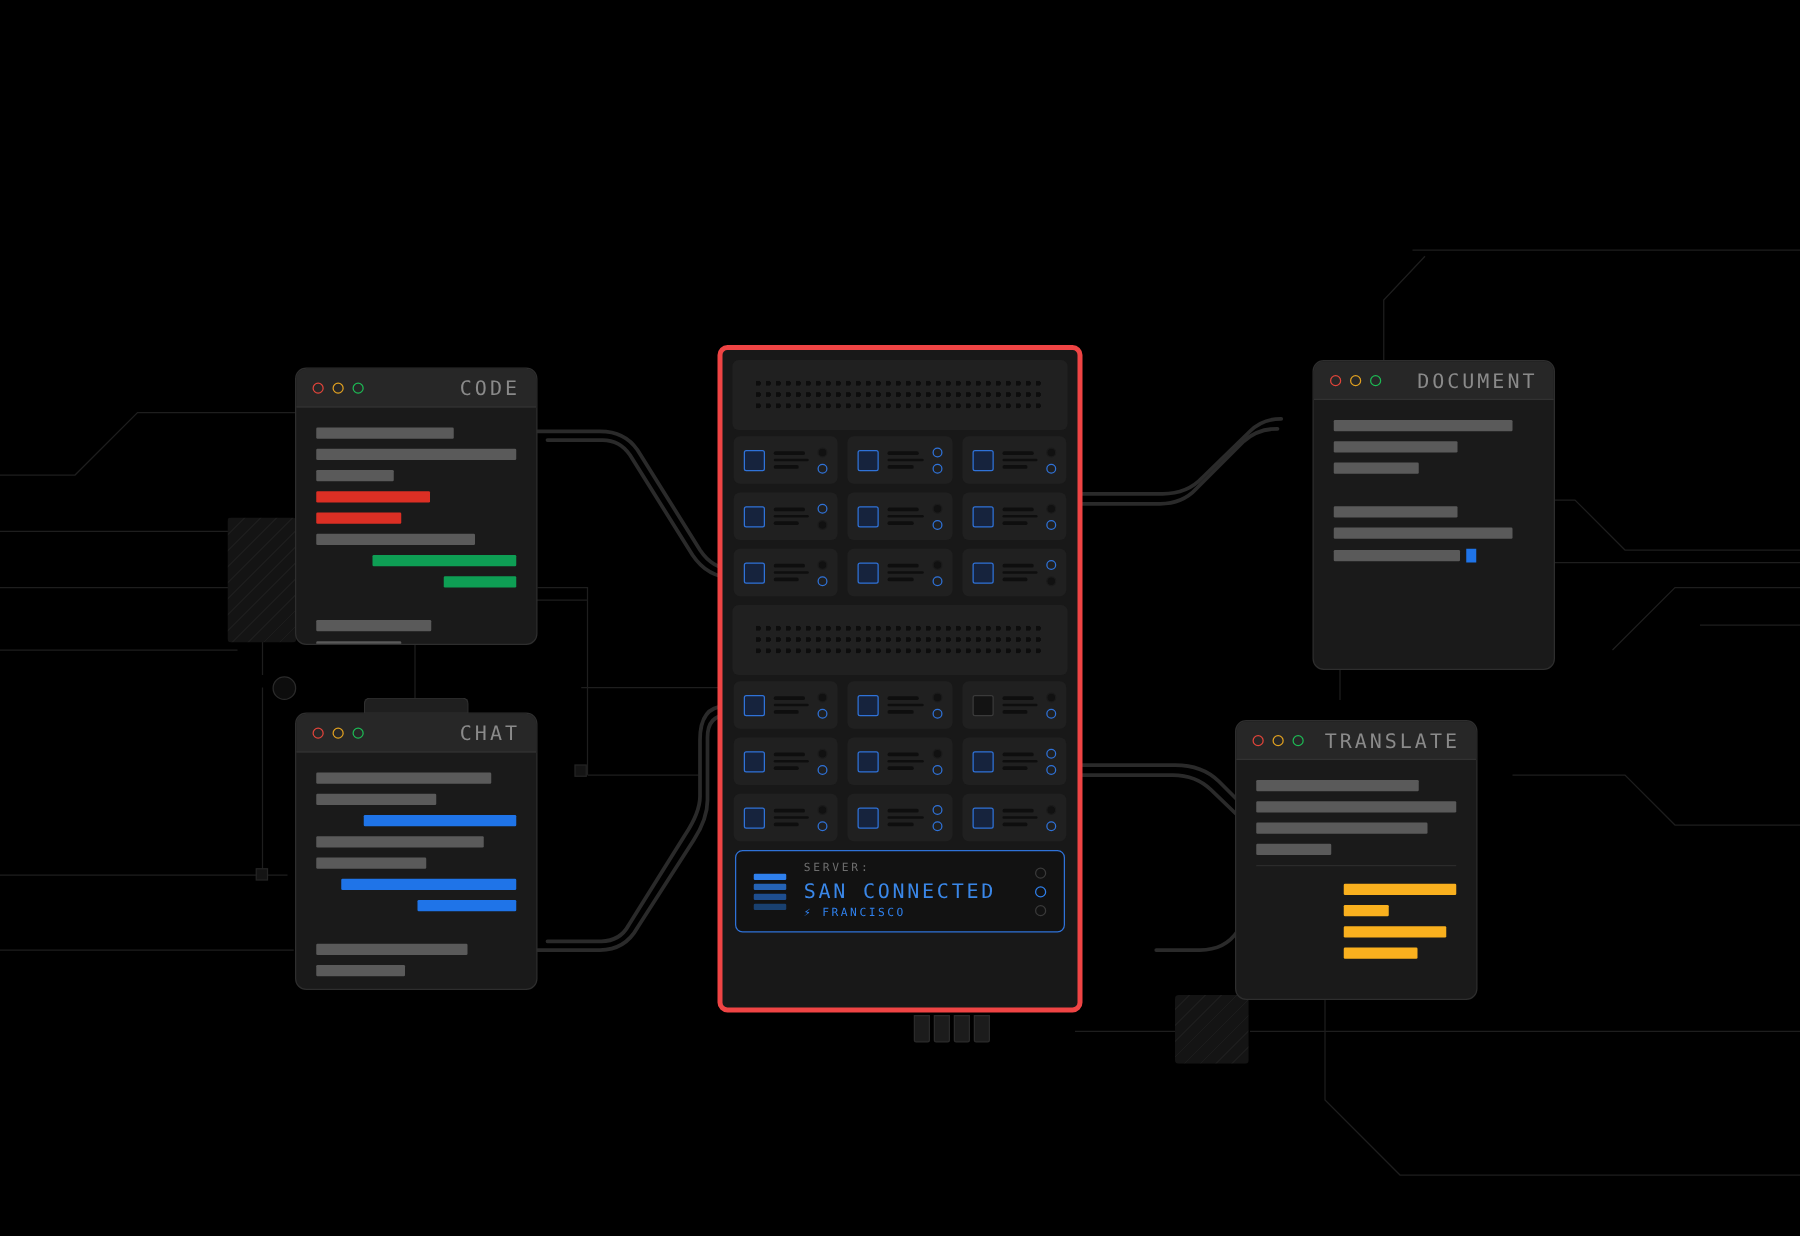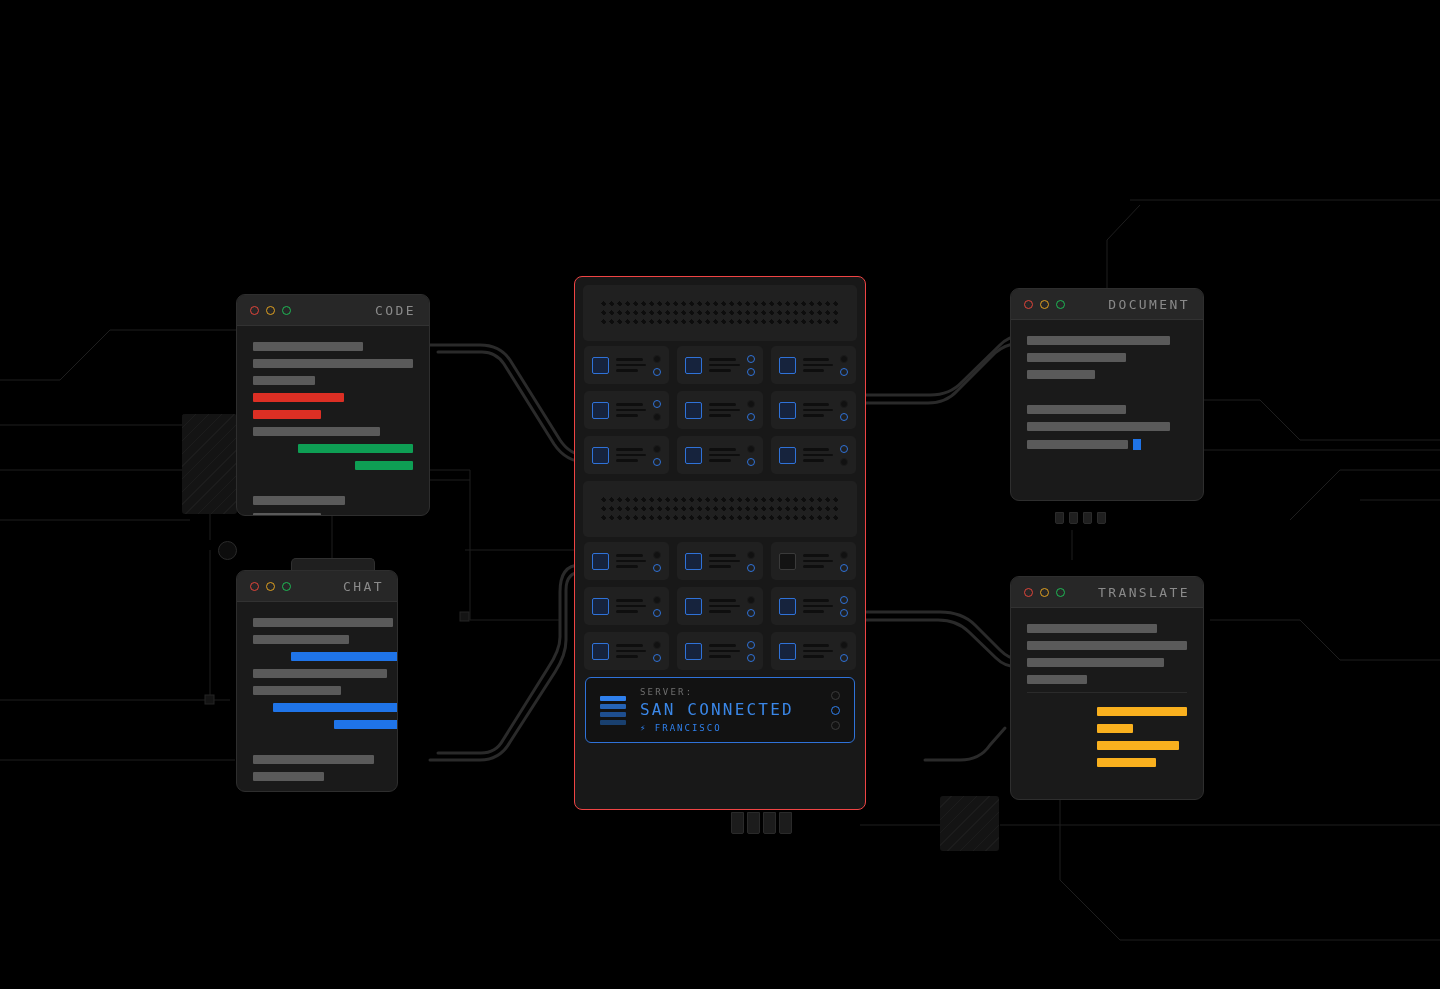--- a/index.html
+++ b/index.html
@@ -39,21 +39,21 @@
     display: flex; align-items: center;
     padding: 0 13px;
   }
   .dots { display: flex; gap: 7px; }
   .dot { width: 9px; height: 9px; border-radius: 50%; border: 1.6px solid; background: transparent; }
   .dot.r { border-color: #e0443a; }
   .dot.y { border-color: #e0a020; }
   .dot.g { border-color: #1db954; }
   .win-title {
     margin-left: auto;
-    font-size: 13px;
+    font-size: 16px;
     letter-spacing: 2.4px;
     color: #8a8a8a;
   }
   .win-body { position: relative; padding: 18px 16px; }
 
   .bar { height: 9px; border-radius: 1px; margin-bottom: 8px; }
   .bar.g1 { background: #5a5a5a; }
   .bar.red { background: #dc2f24; }
   .bar.green { background: #0e9e54; }
   .bar.blue { background: #1f74e8; }
@@ -74,21 +74,21 @@
     width: 84px; height: 13px;
     background: #1f1f1f; border: 1px solid #303030; border-bottom: none;
     border-radius: 5px 5px 0 0;
   }
 
   
   #rack {
     position: absolute; left: 574px; top: 276px;
     width: 292px; height: 534px;
     background: #181818;
-    border: 1px solid #ef4444;
+    border: 4px solid #ef4444;
     border-radius: 8px;
     z-index: 6;
     padding: 5px;
   }
   .vent {
     height: 56px; margin: 3px 3px 5px 3px;
     background: #202020; border-radius: 5px;
     position: relative; overflow: hidden;
   }
   .vent-dots {
@@ -223,21 +223,21 @@
         <div class="bar green" style="width: 115px; margin-left: 45px;"></div>
         <div class="bar green" style="width: 58px; margin-left: 102px;"></div>
         <div class="bar spacer" style="width: 0px; margin-left: 0px; height: 10px;"></div>
         <div class="bar g1" style="width: 92px; margin-left: 0px;"></div>
         <div class="bar g1" style="width: 68px; margin-left: 0px;"></div>
       </div>
   </div>
 
   <div class="tab" style="left:291px; top:558px;"></div>
 
-  <div class="win" id="win-chat" style="left:236px; top:570px; width:162px; height:222px;">
+  <div class="win" id="win-chat" style="left:236px; top:570px; width:194px; height:222px;">
     <div class="win-bar">
       <div class="dots">
         <span class="dot r"></span>
         <span class="dot y"></span>
         <span class="dot g"></span>
       </div>
       <span class="win-title">CHAT</span>
     </div>
     <div class="win-body" id="chat-lines" style="padding-top:16px;">
         <div class="bar g1" style="width: 140px; margin-left: 0px;"></div>
@@ -246,21 +246,21 @@
         <div class="bar g1" style="width: 134px; margin-left: 0px;"></div>
         <div class="bar g1" style="width: 88px; margin-left: 0px;"></div>
         <div class="bar blue" style="width: 140px; margin-left: 20px;"></div>
         <div class="bar blue" style="width: 79px; margin-left: 81px;"></div>
         <div class="bar spacer" style="width: 0px; margin-left: 0px; height: 10px;"></div>
         <div class="bar g1" style="width: 121px; margin-left: 0px;"></div>
         <div class="bar g1" style="width: 71px; margin-left: 0px;"></div>
       </div>
   </div>
 
-  <div class="win" id="win-document" style="left:1010px; top:288px; width:194px; height:213px;">
+  <div class="win" id="win-document" style="left:1050px; top:288px; width:194px; height:248px;">
     <div class="win-bar">
       <div class="dots">
         <span class="dot r"></span>
         <span class="dot y"></span>
         <span class="dot g"></span>
       </div>
       <span class="win-title">DOCUMENT</span>
     </div>
     <div class="win-body" id="document-lines" style="padding-top:16px;">
         <div class="bar g1" style="width: 143px; margin-left: 0px;"></div>
@@ -275,21 +275,21 @@
         </div>
       </div>
   </div>
   <div class="pins" id="document-pins" style="left:1055px; top:512px;">
       <div class="pin"></div>
       <div class="pin"></div>
       <div class="pin"></div>
       <div class="pin"></div>
     </div>
 
-  <div class="win" id="win-translate" style="left:1010px; top:576px; width:194px; height:224px;">
+  <div class="win" id="win-translate" style="left:988px; top:576px; width:194px; height:224px;">
     <div class="win-bar">
       <div class="dots">
         <span class="dot r"></span>
         <span class="dot y"></span>
         <span class="dot g"></span>
       </div>
       <span class="win-title">TRANSLATE</span>
     </div>
     <div class="win-body" style="padding-top:16px;">
       <div id="translate-source">

